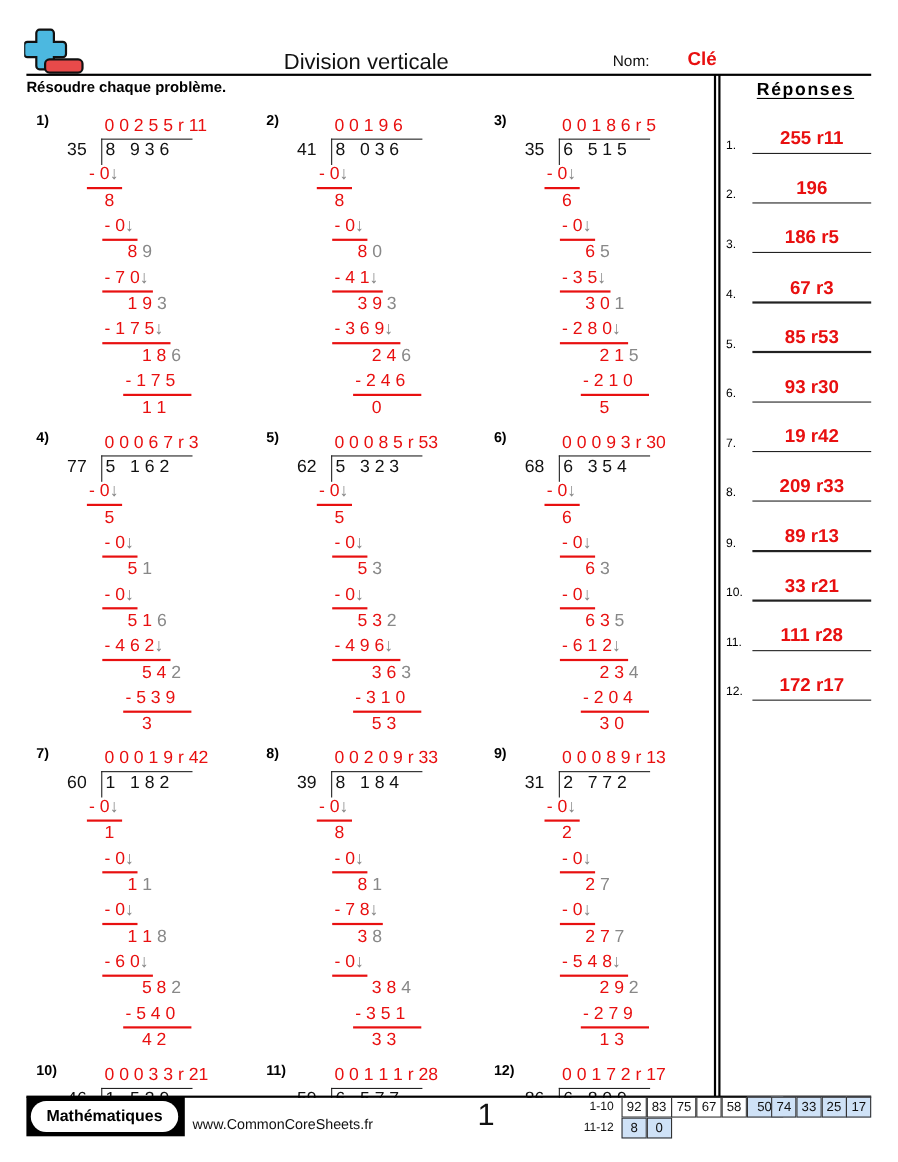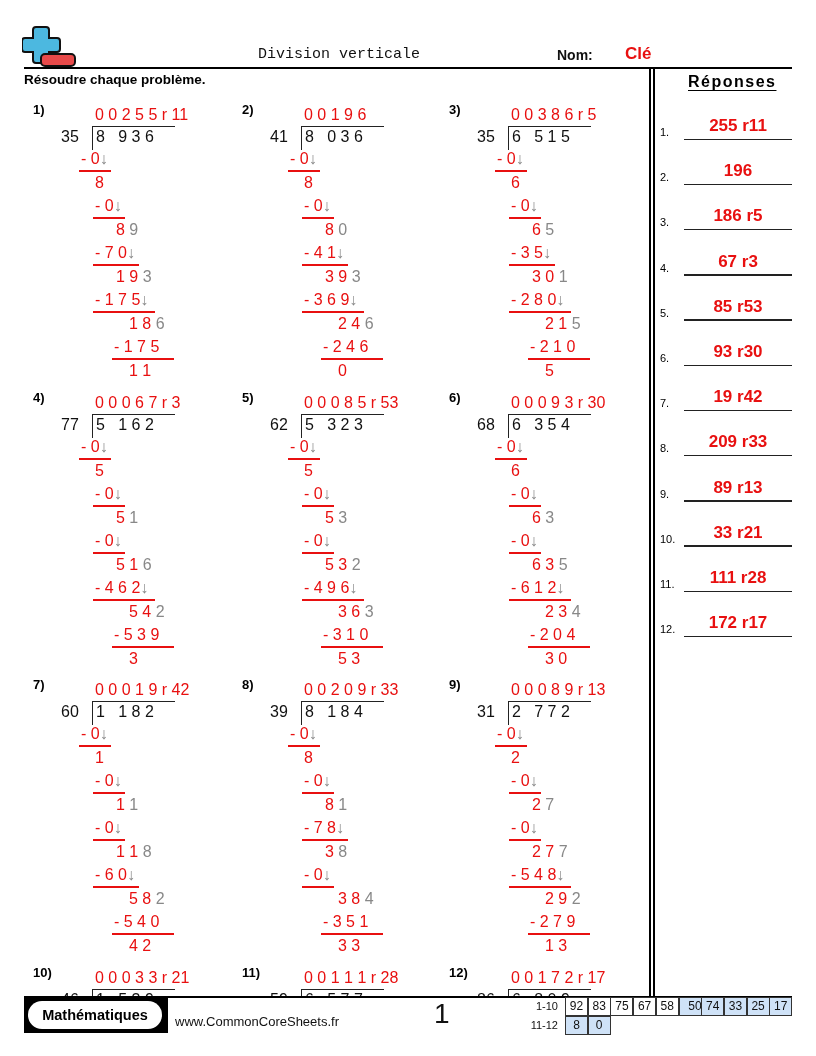--- a/index.html
+++ b/index.html
@@ -1,22 +1,22 @@
 <!DOCTYPE html>
 <html><head>
 <meta charset="utf-8">
 <style>
   * { box-sizing: border-box; margin: 0; padding: 0; }
   html, body { width: 816px; height: 1056px; background: #fff; overflow: hidden; }
   body { position: relative; font-family: "Liberation Sans", "DejaVu Sans", sans-serif; color: #000; }
 
   
   .logo { position: absolute; left: 22px; top: 24px; width: 56px; height: 44px; }
-  .title { position: absolute; left: 258px; top: 46px; font-size: 15px; color: #111; font-family: Liberation Mono, monospace; }
-  .name-label { position: absolute; left: 557px; top: 47px; font-size: 14px; color: #111; font-weight: bold; }
+  .title { position: absolute; left: 258px; top: 46px; font-size: 20px; color: #111; }
+  .name-label { position: absolute; left: 557px; top: 47px; font-size: 14px; color: #111; }
   .name-value { position: absolute; left: 625px; top: 44px; font-size: 17px; font-weight: bold; color: #e81010; }
   .header-rule { position: absolute; left: 24px; top: 67px; width: 768px; height: 2px; background: #000; }
   .instructions { position: absolute; left: 24px; top: 72px; font-size: 13.5px; font-weight: bold; }
 
   
   .vdiv1 { position: absolute; left: 649px; top: 68px; width: 2px; height: 929px; background: #000; }
   .vdiv2 { position: absolute; left: 653px; top: 68px; width: 2px; height: 929px; background: #000; }
 
   
   .answers-title { position: absolute; left: 688px; top: 73px; font-size: 16px; font-weight: bold; letter-spacing: 1.5px; text-decoration: underline; text-underline-offset: 3px; }
@@ -168,21 +168,21 @@
       <span class="step" style="left:83px;top:165.5px"><span>3 9</span> <span class="g">3</span></span>
       <span class="step" style="left:62px;top:189px"><span>- 3 6 9</span><span class="g">↓</span></span>
       <span class="uline" style="left:60px;top:209px;width:62px"></span>
       <span class="step" style="left:96px;top:212.5px"><span>2 4</span> <span class="g">6</span></span>
       <span class="step" style="left:81px;top:236px"><span>- 2 4 6</span><span class="g"></span></span>
       <span class="uline" style="left:79px;top:256px;width:62px"></span>
       <span class="step" style="left:96px;top:259.5px"><span>0</span> <span class="g"></span></span>
     </div>
     <div class="problem" style="left: 449px; top: 102px;">
       <span class="pnum">3)</span>
-      <span class="quot" style="left:62px"><span>0 0 3 8 6</span> <span class="r">r 5</span></span>
+      <span class="quot" style="left:62px"><span>0 0 1 8 6</span> <span class="r">r 5</span></span>
       <span class="divisor" style="left:28px">35</span>
       <span class="bracket" style="left:59px;width:83px"></span>
       <span class="dividend" style="left:63px">6   5 1 5</span>
       <span class="step" style="left:48px;top:48px"><span>- 0</span><span class="g">↓</span></span>
       <span class="uline" style="left:46px;top:68px;width:32px"></span>
       <span class="step" style="left:62px;top:71.5px"><span>6</span> <span class="g"></span></span>
       <span class="step" style="left:62px;top:95px"><span>- 0</span><span class="g">↓</span></span>
       <span class="uline" style="left:60px;top:115px;width:32px"></span>
       <span class="step" style="left:83px;top:118.5px"><span>6</span> <span class="g">5</span></span>
       <span class="step" style="left:62px;top:142px"><span>- 3 5</span><span class="g">↓</span></span>

